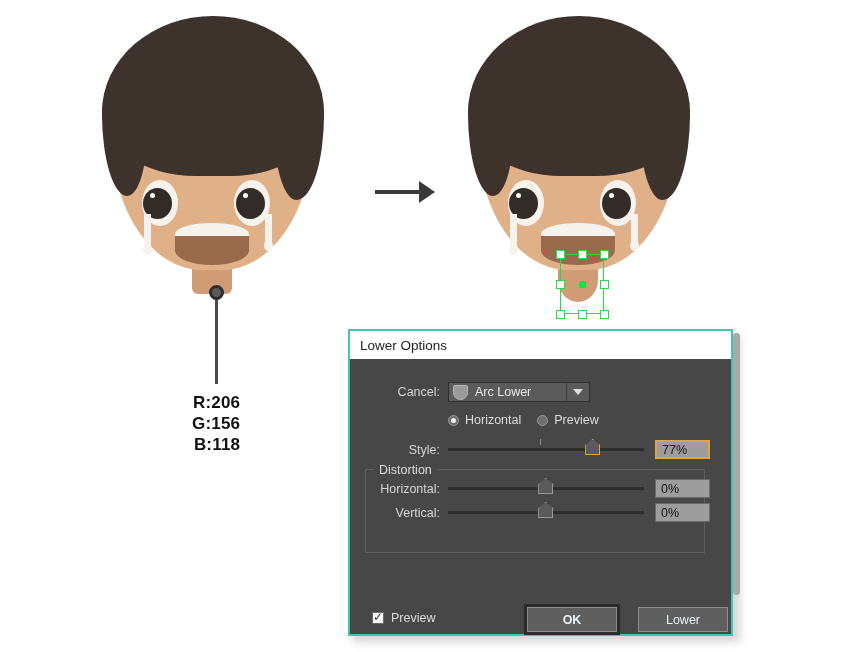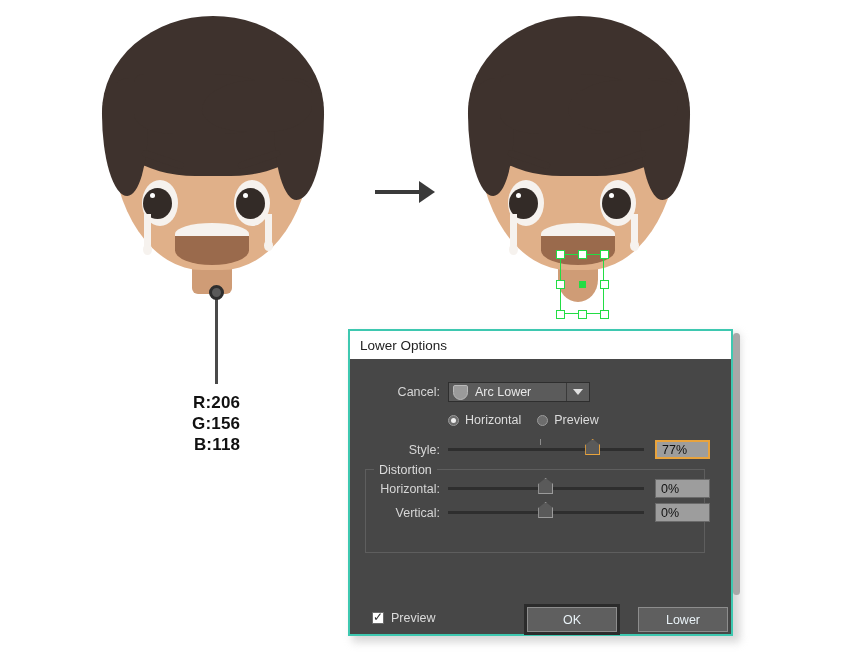--- a/index.html
+++ b/index.html
@@ -360,21 +360,21 @@
         <div class="valbox" style="margin-left:11px;">
           <span>0%</span>
         </div>
       </div>
 
       <div class="row" style="left:22px;top:252px;">
         <div class="chk"></div>
         <span class="chk-lbl">Preview</span>
       </div>
 
-      <div class="btn primary" style="position:absolute;left:177px;top:248px;">
+      <div class="btn primary" style="position:absolute;left:177px;top:248px;font-weight:bold;">
         <span>OK</span>
       </div>
       <div class="btn" style="position:absolute;left:288px;top:248px;">
         <span>Lower</span>
       </div>
 
     </div>
   </div>
 
 </div>

